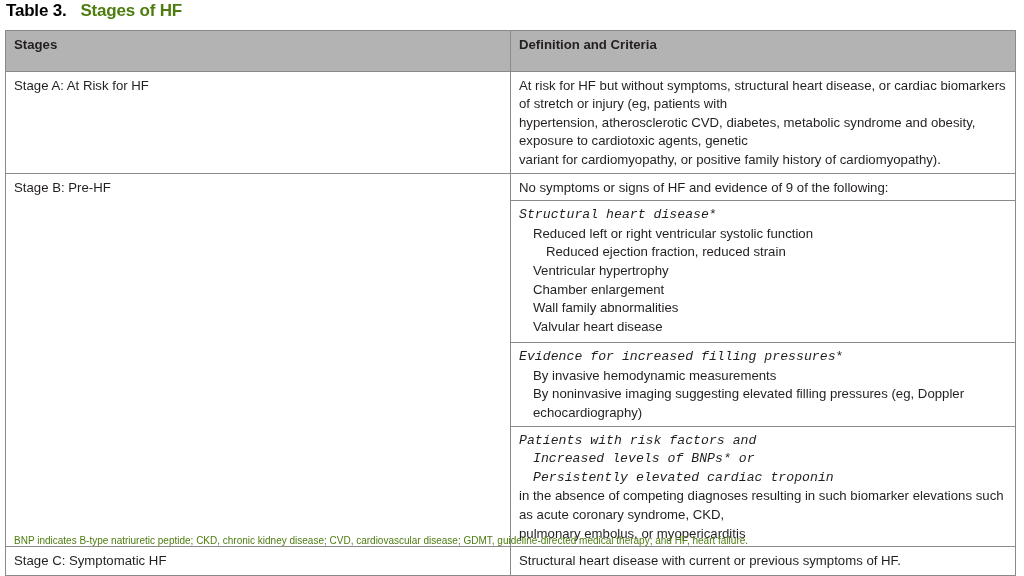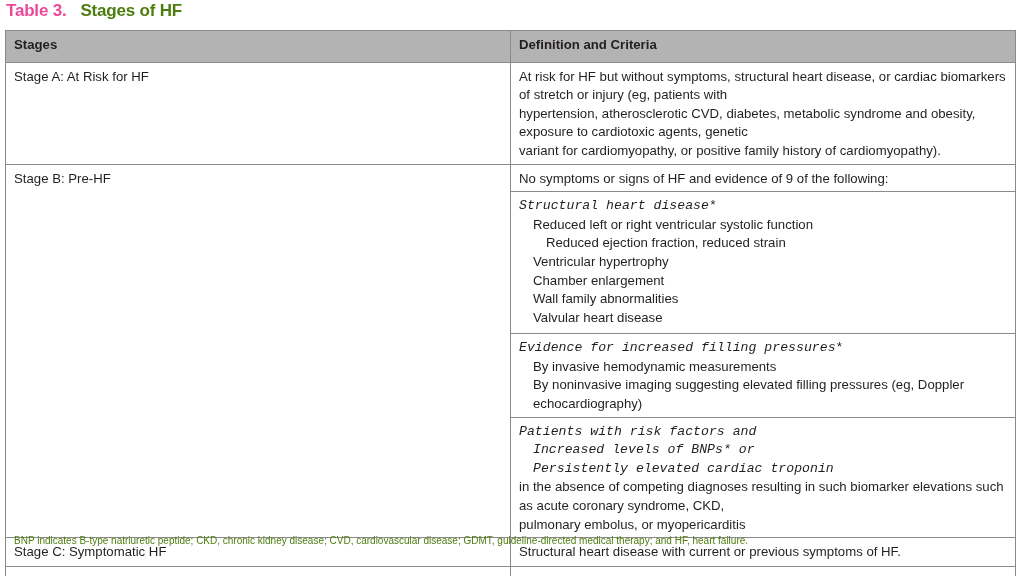--- a/index.html
+++ b/index.html
@@ -4,33 +4,33 @@
 <style>
   html, body { margin: 0; padding: 0; background: #ffffff; }
   body {
     width: 1024px; height: 576px; overflow: hidden; position: relative;
     font-family: "Liberation Sans", sans-serif; color: #231f20;
   }
   .title {
     position: absolute; left: 6px; top: 1px;
     font-size: 17px; font-weight: bold; letter-spacing: -0.2px;
   }
-  .title .num { color: #ec4899; margin-right: 14px; }
+  .title .num { color: #000000; margin-right: 14px; }
   .title .txt { color: #4d7c0f; }
 
   table.hf {
     position: absolute; left: 5px; top: 30px; width: 1011px;
     border-collapse: collapse; font-size: 13.2px; line-height: 18.6px;
   }
   table.hf td, table.hf th {
     border: 1px solid #8a8a8a; vertical-align: top; text-align: left;
     padding: 0 8px;
   }
   table.hf th {
-    background: #b3b3b4; font-weight: bold; height: 29px; padding-top: 5px; padding-bottom: 7px;
+    background: #b3b3b4; font-weight: bold; height: 29px; padding-top: 5px; padding-bottom: 16px;
     vertical-align: top; box-sizing: border-box;
   }
   table.hf tr > :first-child { width: 232px; }
   .pad { padding-top: 5px !important; padding-bottom: 3px !important; }
   .it { font-style: italic; font-family: Liberation Mono, monospace; }
   .ind1 { padding-left: 14px; }
   .ind2 { padding-left: 27px; }
   .ln { display: block; }
 
   .footer {

